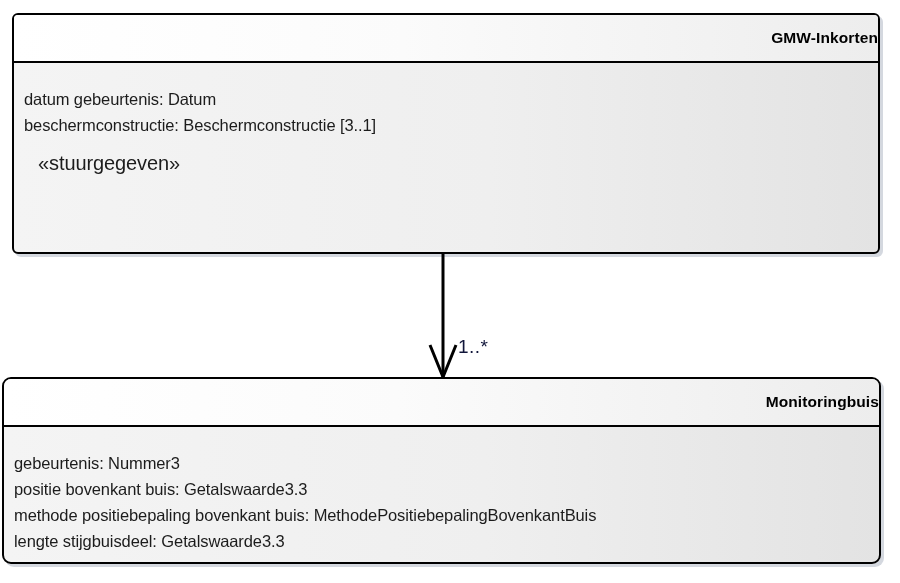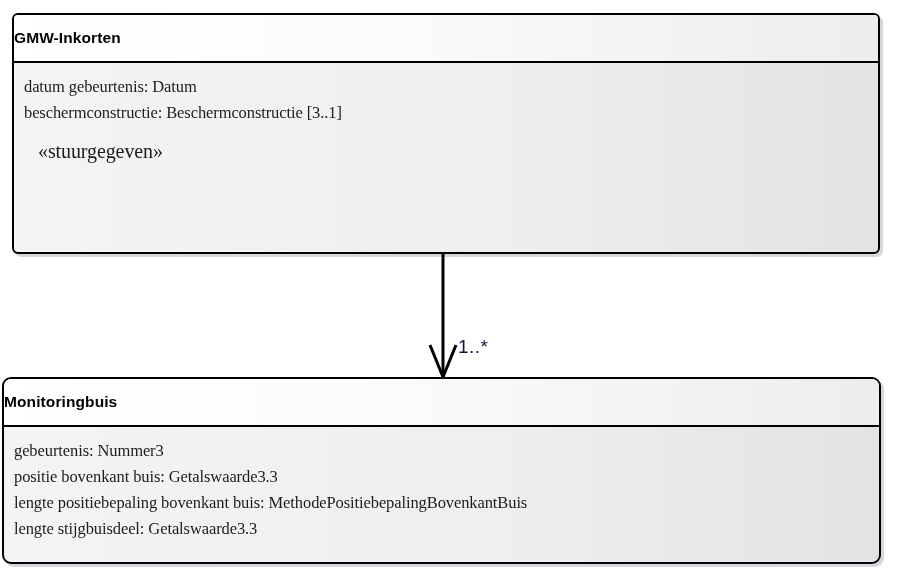--- a/index.html
+++ b/index.html
@@ -29,34 +29,33 @@
     border-radius: 6px;
     background: linear-gradient(to right, #f4f4f4 0%, #efefef 55%, #e3e3e3 100%);
     box-shadow: 3px 3px 0 0 rgba(176,184,196,0.55);
     overflow: hidden;
   }
 
   .uml-class-header {
     box-sizing: border-box;
     height: 48px;
     line-height: 46px;
-    text-align: left;
+    text-align: right;
     font-size: 15.5px;
     font-weight: bold;
     color: #000000;
     letter-spacing: 0.1px;
     background: linear-gradient(to right, #ffffff 0%, #fbfbfb 45%, #ededed 100%);
     border-bottom: 2px solid #000000;
     white-space: nowrap;
   }
 
   .uml-class-body {
     box-sizing: border-box;
-    padding: 11px 10px 10px 10px;
-    font-family: Liberation Serif, serif;
+    padding: 23px 10px 10px 10px;
   }
 
   .uml-attr {
     font-size: 16.5px;
     line-height: 26px;
     color: #1c1c1c;
     white-space: nowrap;
     letter-spacing: -0.1px;
   }
 
@@ -124,18 +123,18 @@
     <polyline points="430,345 443,377 456,345" fill="none" stroke="#000000" stroke-width="3" stroke-linecap="butt" stroke-linejoin="miter"></polyline>
   </svg>
 
   <div id="multiplicity-label">1..*</div>
 
   <div class="uml-class" id="class-monitoringbuis">
     <div class="uml-class-header">Monitoringbuis</div>
     <div class="uml-class-body">
       <div class="uml-attr">gebeurtenis: Nummer3</div>
       <div class="uml-attr">positie bovenkant buis: Getalswaarde3.3</div>
-      <div class="uml-attr">lengte positiebepaling bovenkant buis: MethodePositiebepalingBovenkantBuis</div>
+      <div class="uml-attr">methode positiebepaling bovenkant buis: MethodePositiebepalingBovenkantBuis</div>
       <div class="uml-attr">lengte stijgbuisdeel: Getalswaarde3.3</div>
     </div>
   </div>
 
 </div>
 
 </body></html>

